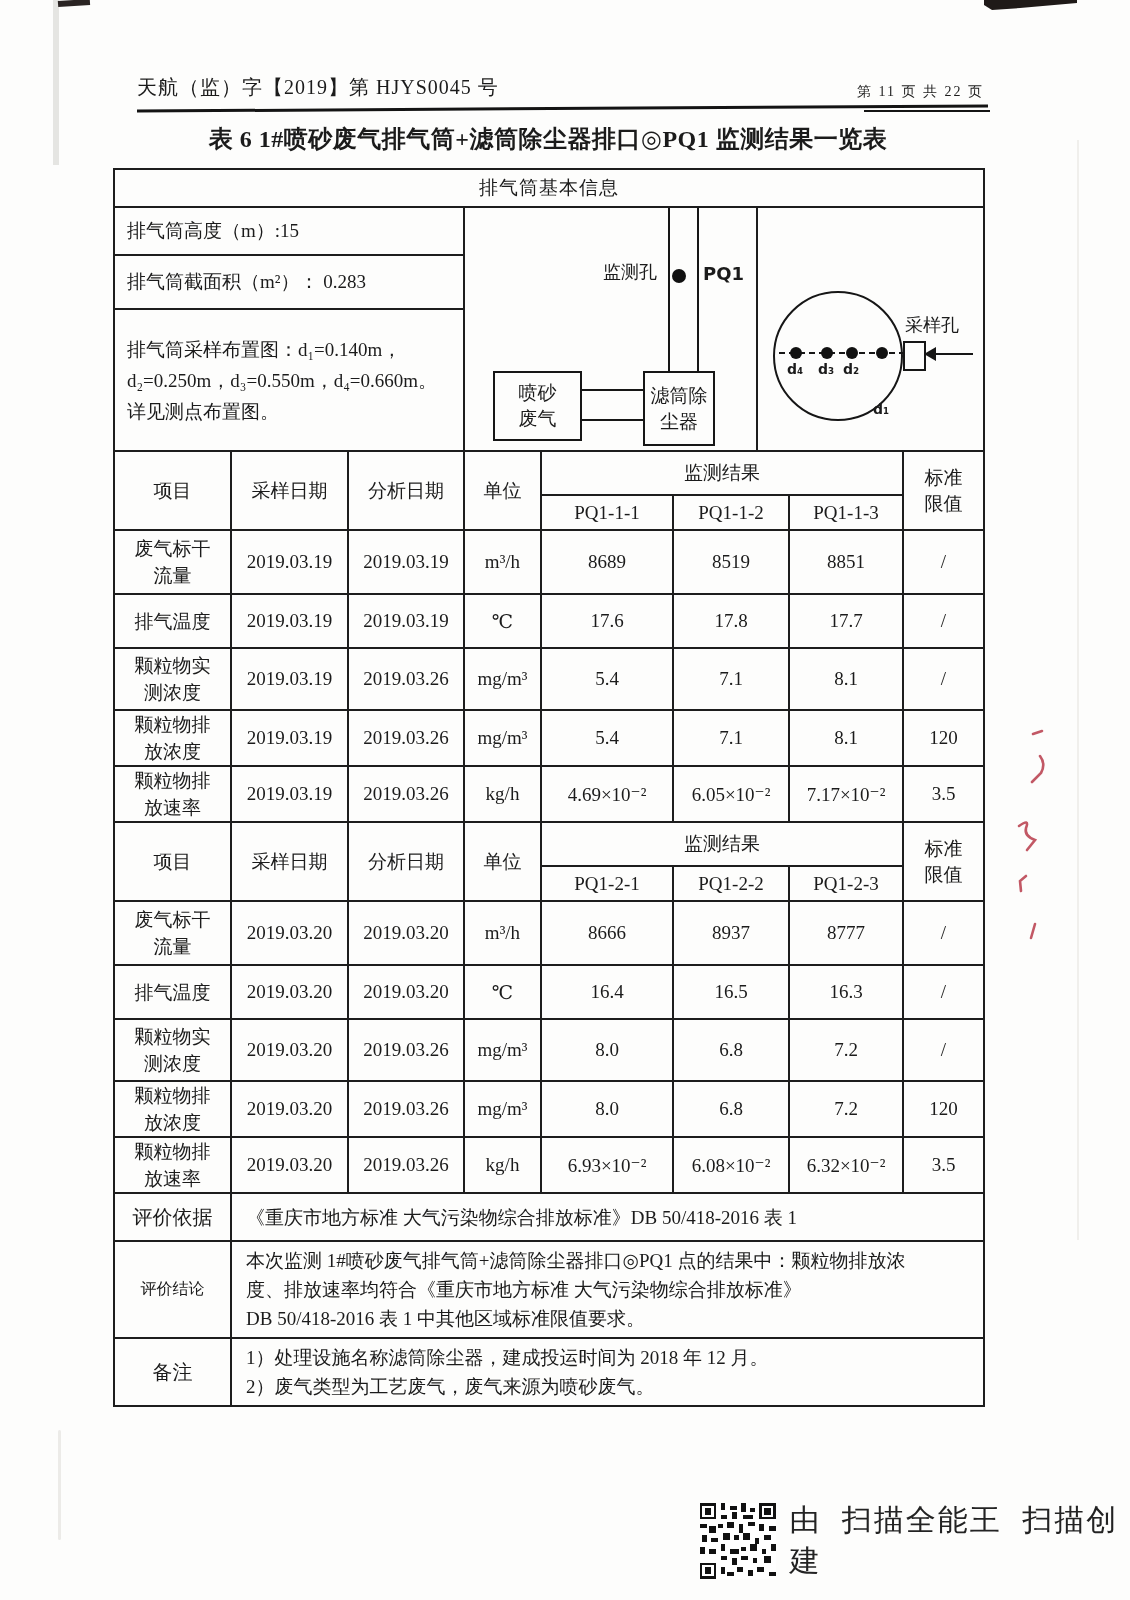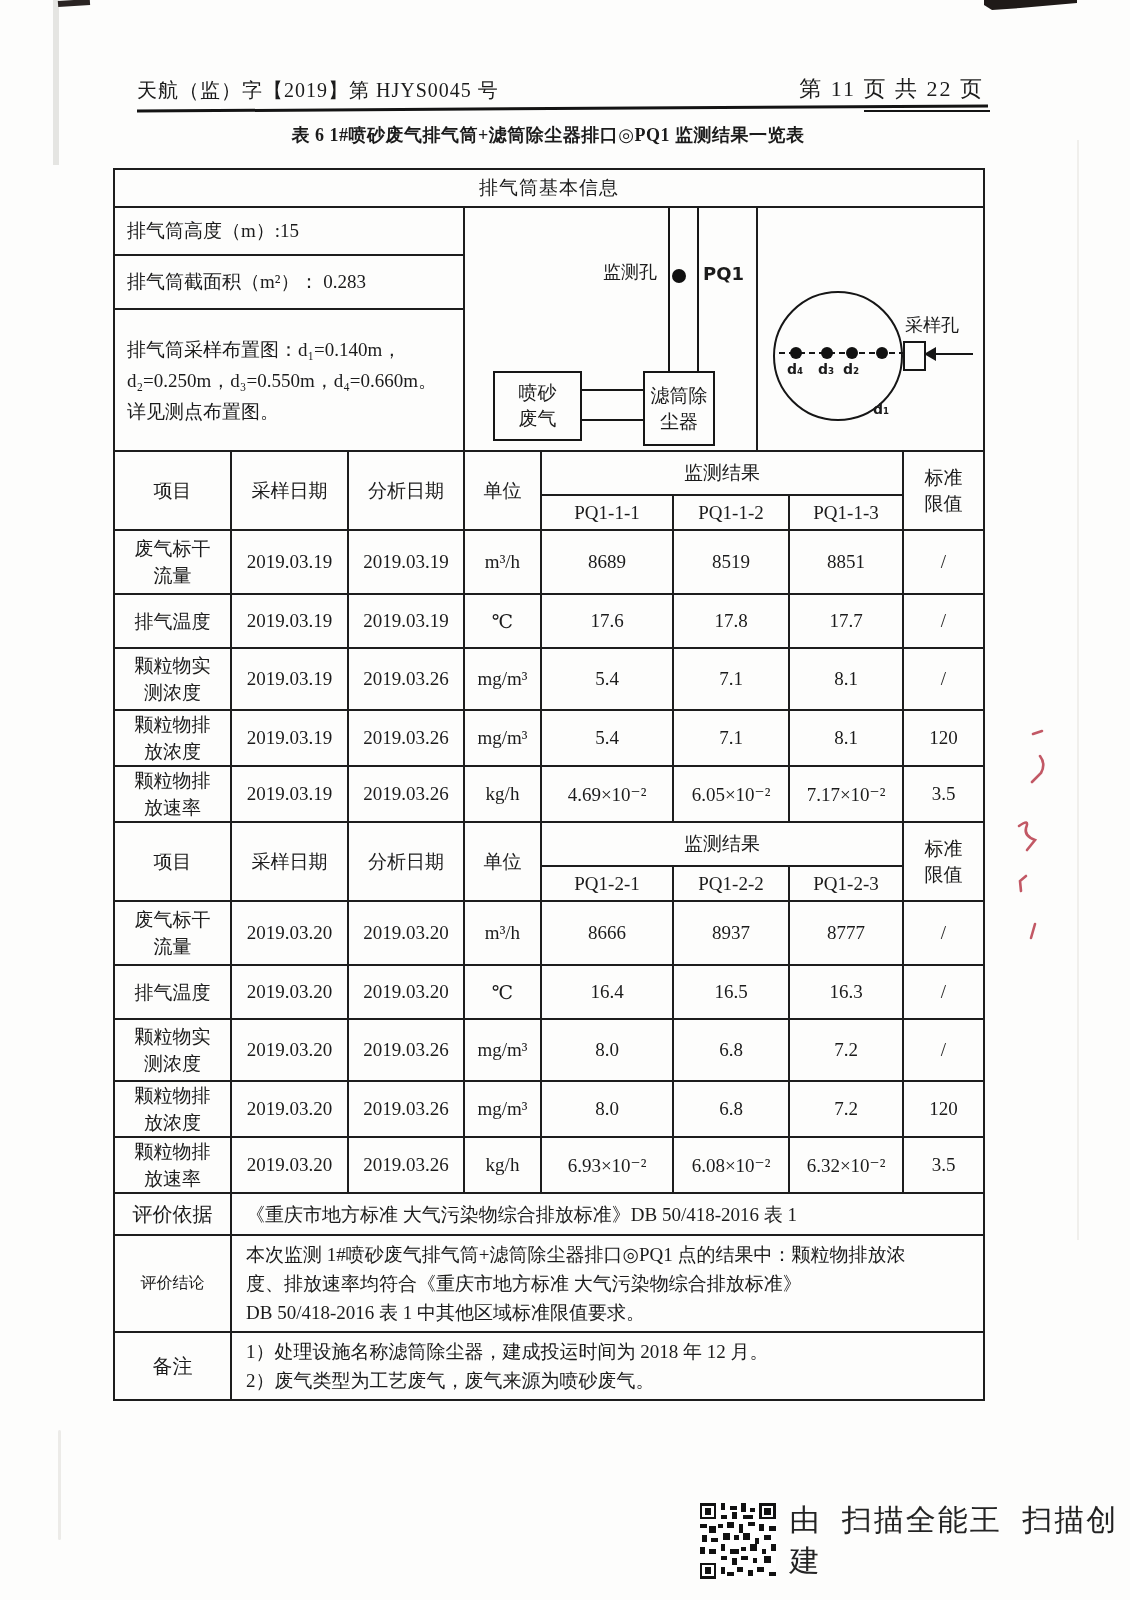--- a/index.html
+++ b/index.html
@@ -12,45 +12,45 @@
   
   .artifact{position:absolute;}
   #edge-shadow-left{left:53px;top:0;width:6px;height:165px;background:#d9d8d4;opacity:.65;}
   #edge-shadow-left2{left:58px;top:1430px;width:3px;height:110px;background:#e4e3df;opacity:.7;border-radius:3px;}
   #streak-topleft{left:58px;top:0;width:32px;height:6px;background:#2a2423;transform:rotate(-4deg);}
   #faint-crease{left:1077px;top:140px;width:2px;height:1100px;background:#f0efec;}
 
   
   #doc-header{position:absolute;left:137px;top:74px;width:851px;display:flex;justify-content:space-between;align-items:flex-end;}
   #header-left{font-size:20px;letter-spacing:1px;}
-  #header-right{font-size:22px;letter-spacing:2px;padding-right:4px;}
+  #header-right{font-size:14px;letter-spacing:2px;padding-right:4px;}
   #header-rule{position:absolute;left:137px;top:107px;width:851px;height:2.5px;background:#141414;transform:rotate(-0.35deg);}
   #header-rule2{position:absolute;left:864px;top:110px;width:126px;height:2px;background:#141414;}
 
-  #doc-title{position:absolute;left:113px;top:123px;width:870px;text-align:center;font-size:18px;font-weight:bold;letter-spacing:.5px;}
+  #doc-title{position:absolute;left:113px;top:123px;width:870px;text-align:center;font-size:24px;font-weight:bold;letter-spacing:.5px;}
 
   
   #main-table{position:absolute;left:113px;top:168px;width:870px;border-collapse:collapse;table-layout:fixed;}
   #main-table td,#main-table th{border:2px solid #1d1d1d;text-align:center;vertical-align:middle;padding:0;font-weight:normal;font-size:19px;overflow:hidden;}
   .sec-hdr{font-size:21px;letter-spacing:1px;margin-top:16px;}
   .c-info{text-align:left !important;padding:2px 4px 2px 12px !important;font-size:20px;}
   .c-layout{line-height:31px;border-radius:25px;}
   .c-item{padding:0 14px !important;font-size:20px;line-height:27px;}
   .c-date{font-size:19px;}
   .c-unit{font-size:19px;}
   .c-val{font-size:19px;}
   .c-pq{font-weight:bold;font-size:19px;}
   .c-chdr{font-size:20px;}
   .c-limit2{line-height:26px;font-size:20px;}
   .c-long{text-align:left !important;padding:4px 10px 4px 14px !important;font-size:20px;line-height:29px;}
 
   .r-sech{height:38px;} .r-i1{height:48px;} .r-i2{height:54px;} .r-i3{height:142px;}
   .r-h1{height:44px;} .r-h2{height:35px;}
   .r-flow{height:64px;} .r-temp{height:54px;} .r-meas{height:62px;} .r-conc{height:56px;} .r-rate{height:54px;}
-  .r-basis{height:42px;} .r-concl{height:90px;} .r-remark{height:56px;}
+  .r-basis{height:48px;} .r-concl{height:90px;} .r-remark{height:56px;}
 
   
   .diagram-cell{position:relative;padding:0 !important;}
   .dg{position:absolute;}
   .dg-divider{left:291px;top:0;width:2px;height:100%;background:#1d1d1d;}
   .dg-line-v{width:2px;background:#161616;top:0;height:163px;}
   .dg-stack-l{left:203px;} .dg-stack-r{left:232px;}
   .dg-monitor-label{left:138px;top:52px;font-size:18px;}
   .dg-dot{left:207px;top:61px;width:14px;height:14px;border-radius:50%;background:#111;}
   .dg-pq{left:238px;top:55px;font-size:18px;font-weight:bold;font-family:"DejaVu Sans","Liberation Sans",sans-serif;}

